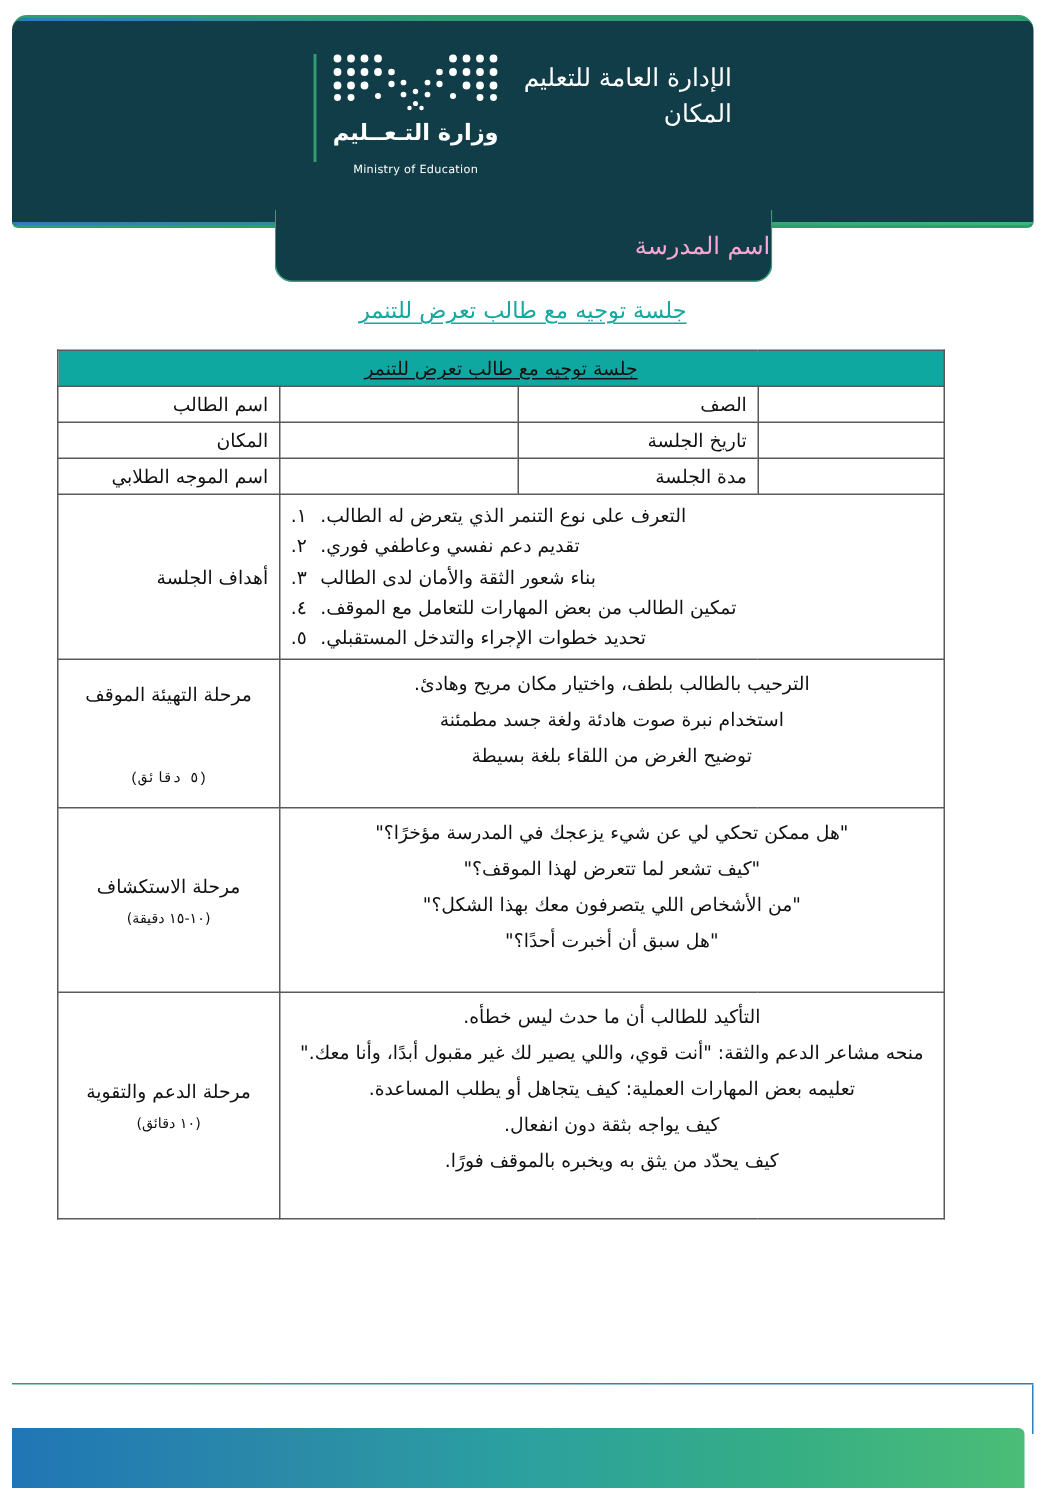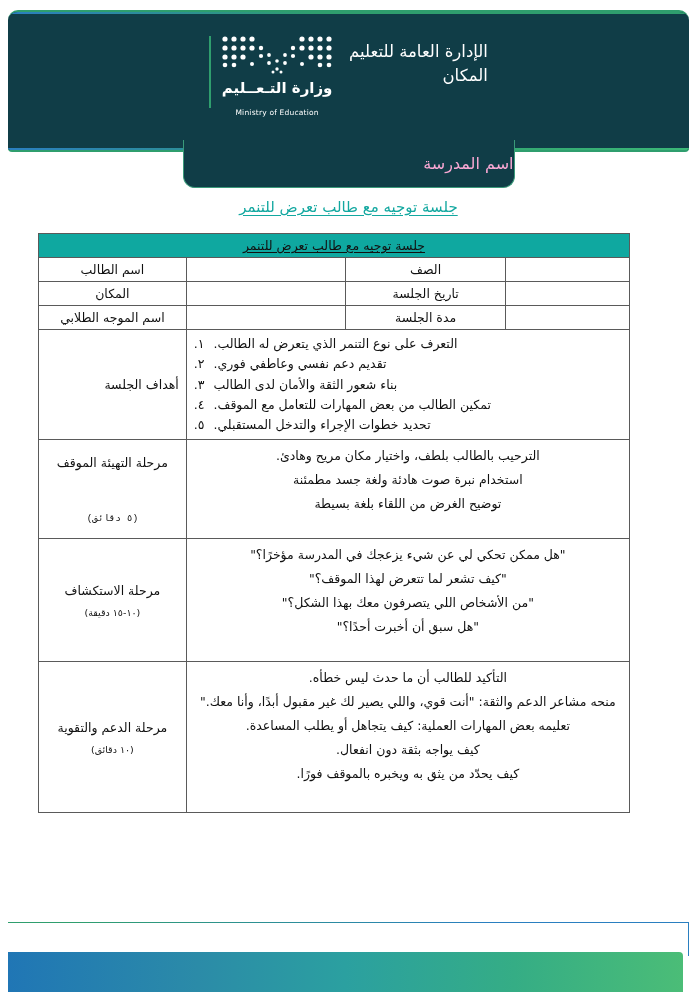--- a/index.html
+++ b/index.html
@@ -153,21 +153,20 @@
     background: #0fa8a0;
     color: #ffffff;
     text-align: center;
     font-size: 12.5px;
     padding: 5px 0;
     border-color: #0fa8a0;
     text-decoration: underline;
     text-underline-offset: 2px;
   }
   .lbl {
-    text-align: center;
   }
   .blank { }
   .row-info td { height: 24px; }
 
   .goals-label {
     font-size: 12.5px;
   }
   .goals-cell {
     padding: 7px 10px 7px 10px;
   }

